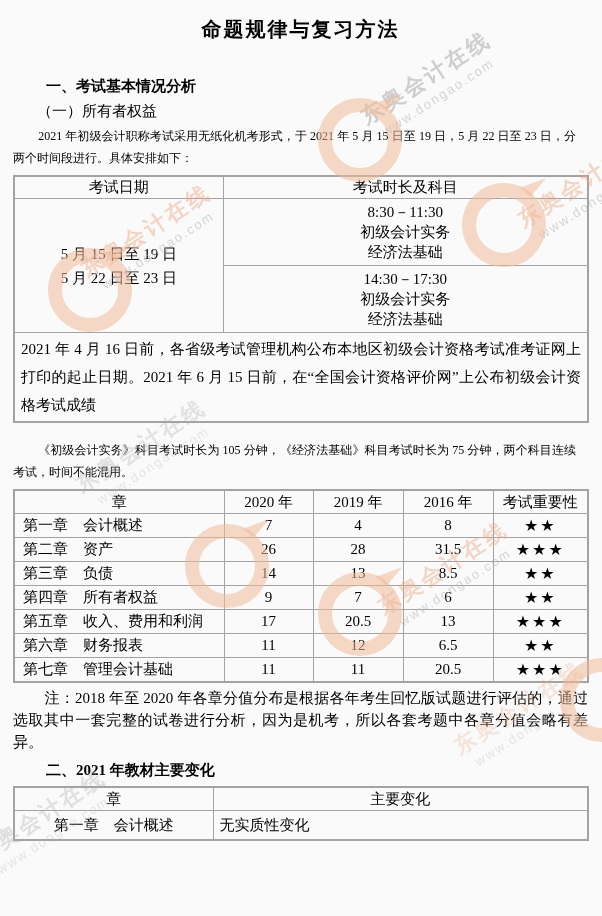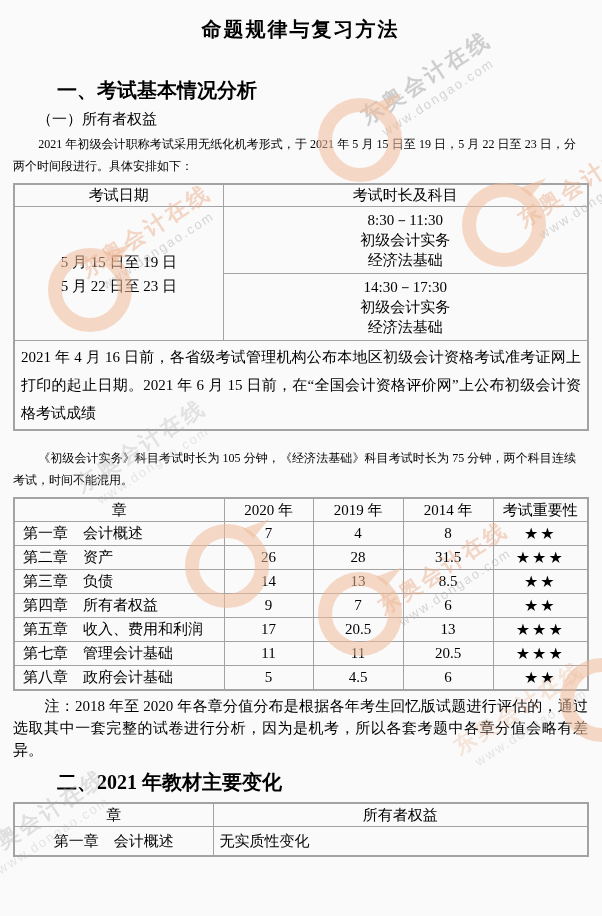--- a/index.html
+++ b/index.html
@@ -45,21 +45,21 @@
   .wm7r { left:560px; top:658px; }
   .wm8 { left:-30px; top:800px; opacity:.6; }
 
   
   .content { position:relative; z-index:1; padding:12px 14px 0 13px; }
 
   .doc-title {
     text-align:center; font-size:20px; font-weight:bold;
     letter-spacing:2px; margin:4px 0 34px 0;
   }
-  .sec-heading { font-weight:bold; font-size:20px; margin:0 0 6px 0; text-indent:2.2em; }
+  .sec-heading { font-weight:bold; font-size:15px; margin:0 0 6px 0; text-indent:2.2em; }
   .sub-heading { font-size:15px; margin:0 0 4px 0; text-indent:1.6em; }
   .para { font-size:12px; line-height:22px; margin:0 12px 6px 0; text-indent:2.1em; text-align:justify; }
 
   table { border-collapse:collapse; table-layout:fixed; width:574px; background:transparent; }
   table, th, td { border:1px solid #a3a3a3; }
   table { border-width:2px; }
   th, td { font-size:15px; font-weight:normal; padding:0 4px; text-align:center; vertical-align:middle; }
 
   
   .t-schedule { margin:2px 0 16px 0; }
@@ -200,21 +200,21 @@
         <col style="width:89px">
         <col style="width:90px">
         <col style="width:90px">
         <col style="width:95px">
       </colgroup>
     <tbody>
         <tr>
       <th>章</th>
       <th>2020 年</th>
       <th>2019 年</th>
-      <th>2014 年</th>
+      <th>2016 年</th>
       <th>考试重要性</th>
     </tr>
     <tr>
       <td class="chapter-cell">第一章　会计概述</td>
       <td>7</td>
       <td>4</td>
       <td>8</td>
       <td class="stars-cell">★★</td>
     </tr>
     <tr>
@@ -239,49 +239,49 @@
       <td class="stars-cell">★★</td>
     </tr>
     <tr>
       <td class="chapter-cell">第五章　收入、费用和利润</td>
       <td>17</td>
       <td>20.5</td>
       <td>13</td>
       <td class="stars-cell">★★★</td>
     </tr>
     <tr>
+      <td class="chapter-cell">第六章　财务报表</td>
+      <td>11</td>
+      <td>12</td>
+      <td>6.5</td>
+      <td class="stars-cell">★★</td>
+    </tr>
+    <tr>
       <td class="chapter-cell">第七章　管理会计基础</td>
       <td>11</td>
       <td>11</td>
       <td>20.5</td>
       <td class="stars-cell">★★★</td>
-    </tr>
-    <tr>
-      <td class="chapter-cell">第八章　政府会计基础</td>
-      <td>5</td>
-      <td>4.5</td>
-      <td>6</td>
-      <td class="stars-cell">★★</td>
     </tr>
   </tbody>
     </table>
 
   <p class="note">注：2018 年至 2020 年各章分值分布是根据各年考生回忆版试题进行评估的，通过选取其中一套完整的试卷进行分析，因为是机考，所以各套考题中各章分值会略有差异。</p>
 
   <div class="sec-heading">二、2021 年教材主要变化</div>
 
   <table class="t-changes">
     <colgroup>
         <col style="width:199px">
         <col style="width:375px">
       </colgroup>
     <tbody>
         <tr>
       <th>章</th>
-      <th>所有者权益</th>
+      <th>主要变化</th>
     </tr>
     <tr>
       <td class="chapter-cell">第一章　会计概述</td>
       <td class="changes-cell">
         <div>无实质性变化</div>
       </td>
     </tr>
 
   </tbody>
     </table>

